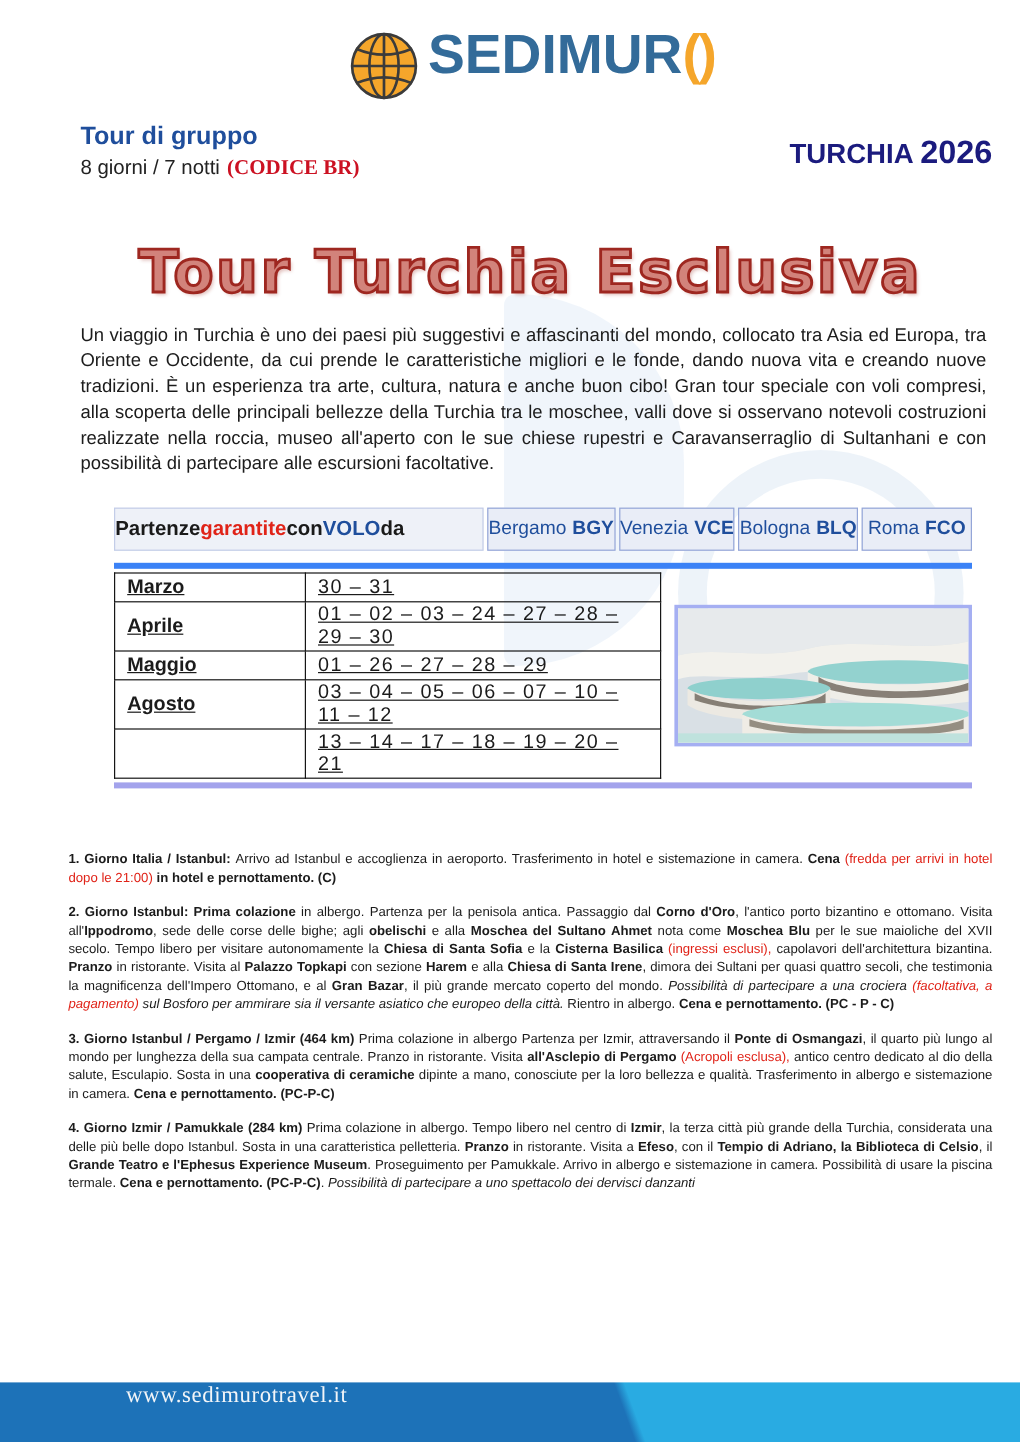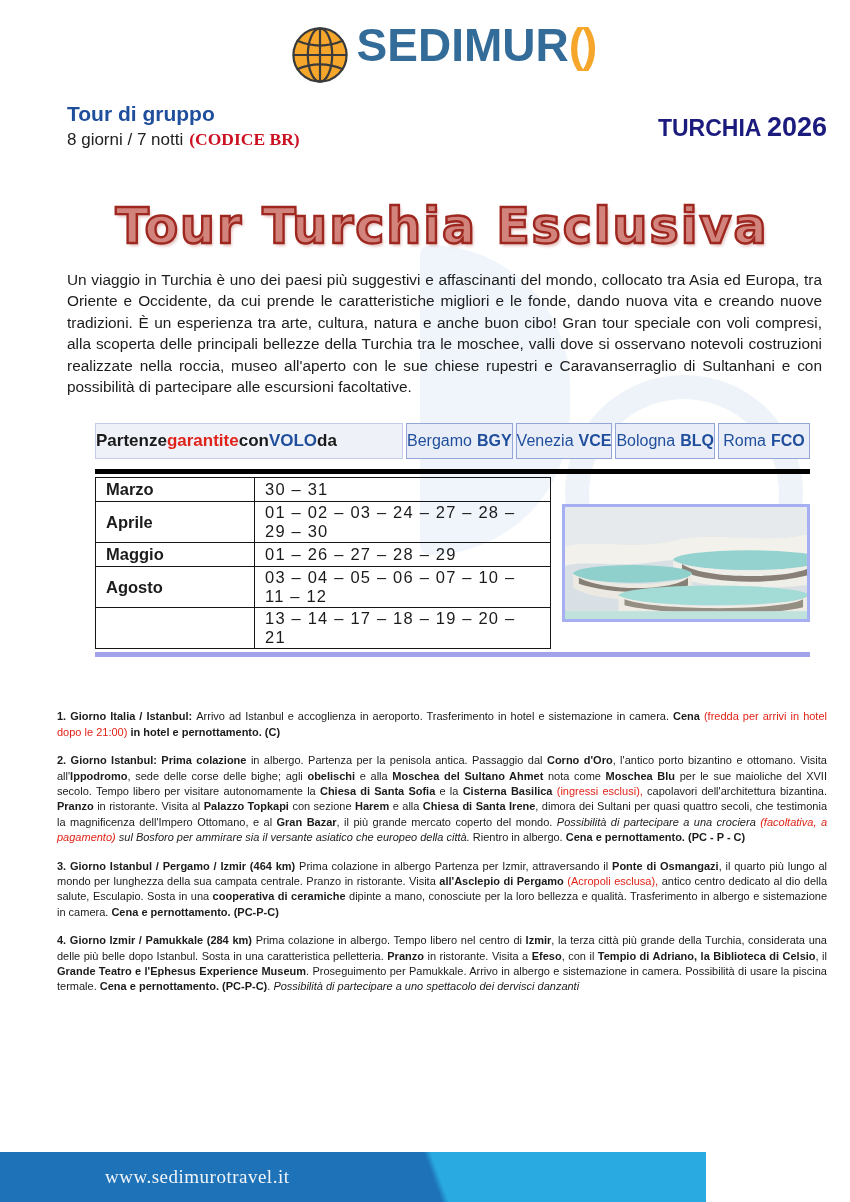--- a/index.html
+++ b/index.html
@@ -38,39 +38,39 @@
 
   
   .band{display:flex;margin:26px 57px 0 78px;height:36px;}
   .band-label{flex:0 0 306px;display:flex;align-items:center;justify-content:flex-start;
     background:#eef1f8;border:1px solid #c3cde8;font-weight:700;font-size:17px;color:#1a1a1a;}
   .airport{flex:1;display:flex;align-items:center;justify-content:center;margin-left:3px;
     background:#e9edf7;border:1px solid #94a6d8;color:#1f4e9c;font-size:16px;}
   .airport .ap-code{font-weight:700;margin-left:5px;}
 
   
-  .dates-block{margin:10px 57px 0 78px;border-top:5px solid #000000;border-bottom:5px solid #a3a3ec;
-    padding:3px 0;display:flex;justify-content:space-between;align-items:center;}
+  .dates-block{margin:10px 57px 0 78px;border-top:5px solid #3b82f6;border-bottom:5px solid #a3a3ec;
+    padding:3px 0;display:flex;justify-content:space-between;align-items:center;text-decoration:underline;}
   table.dates{border-collapse:collapse;width:456px;}
   table.dates td{border:1.7px solid #161616;padding:1px 10px;font-size:16.5px;height:21px;}
   td.month{width:138px;font-weight:700;}
   td.days{letter-spacing:1.2px;}
   .photo{width:242px;height:112px;border:3px solid #a5aff2;display:block;}
 
   
   .itinerary{margin-top:52px;}
   .day{margin:0 40px 13px 40px;font-size:11px;line-height:1.4;text-align:justify;color:#1b1b1b;}
   .seg-b{font-weight:700;}
   .seg-i{font-style:italic;}
   .seg-r{color:#e02318;}
   .seg-u{color:#1f4e9c;}
 
   
-  .footer{position:absolute;left:0;bottom:0;width:706px;height:50px;z-index:2;
-    background:linear-gradient(70deg,#1d72b8 61%,#29abe2 62%);display:flex;align-items:center;}
+  .footer{position:absolute;left:0;bottom:0;width:850px;height:50px;z-index:2;
+    background:linear-gradient(70deg,#1d72b8 61%,#29abe2 62%);display:flex;}
   .footer-url{color:#f2f5f8;font-family:"Liberation Serif",serif;font-size:19px;margin-left:105px;
     letter-spacing:.5px;text-decoration:none;}
 </style>
 </head>
 <body>
 
 <div class="page">
 
   <div class="watermark">
     <div class="wm-blob"></div>

